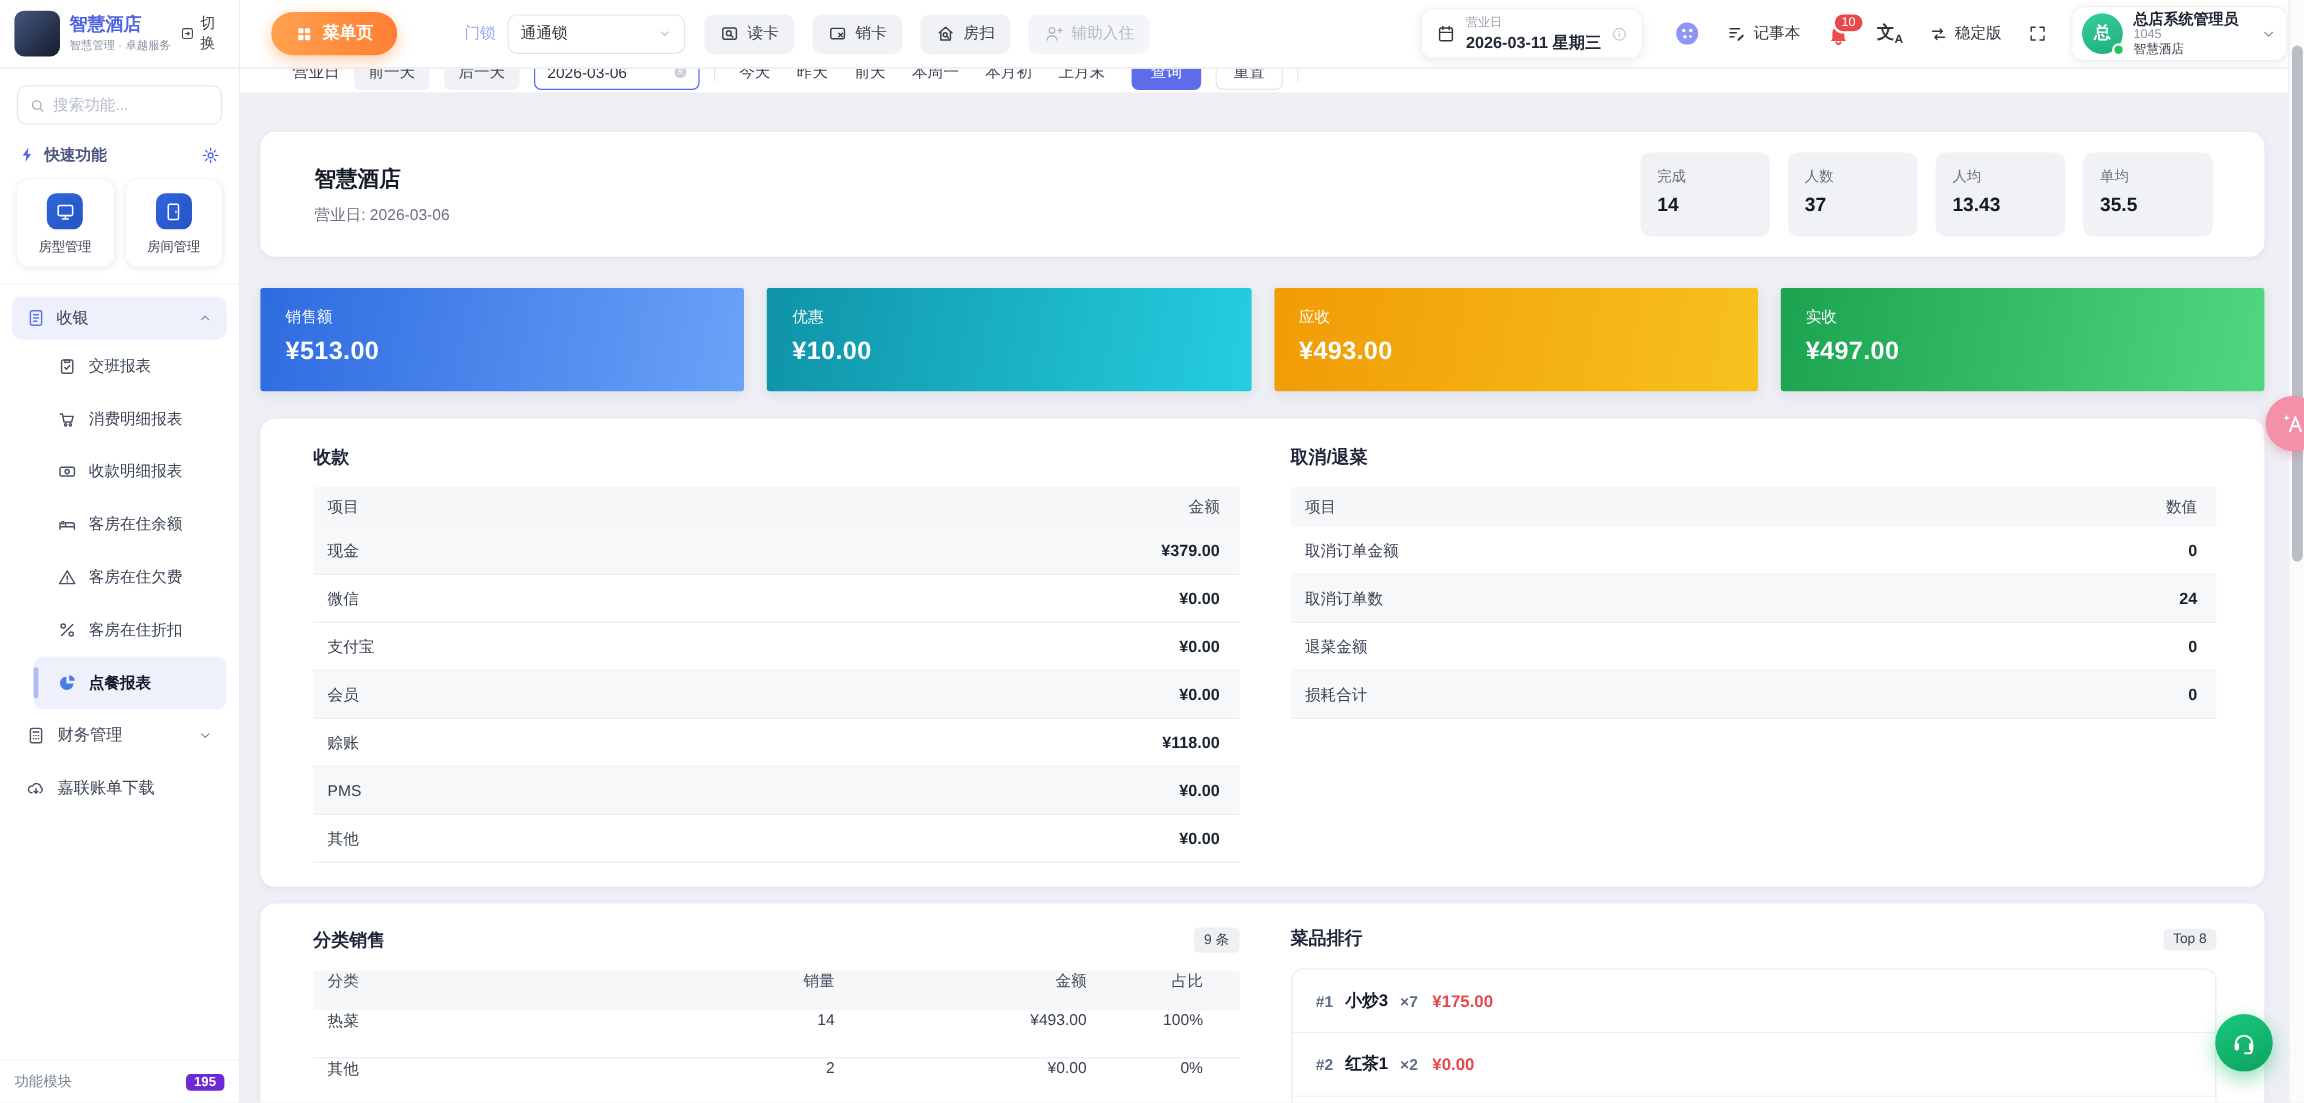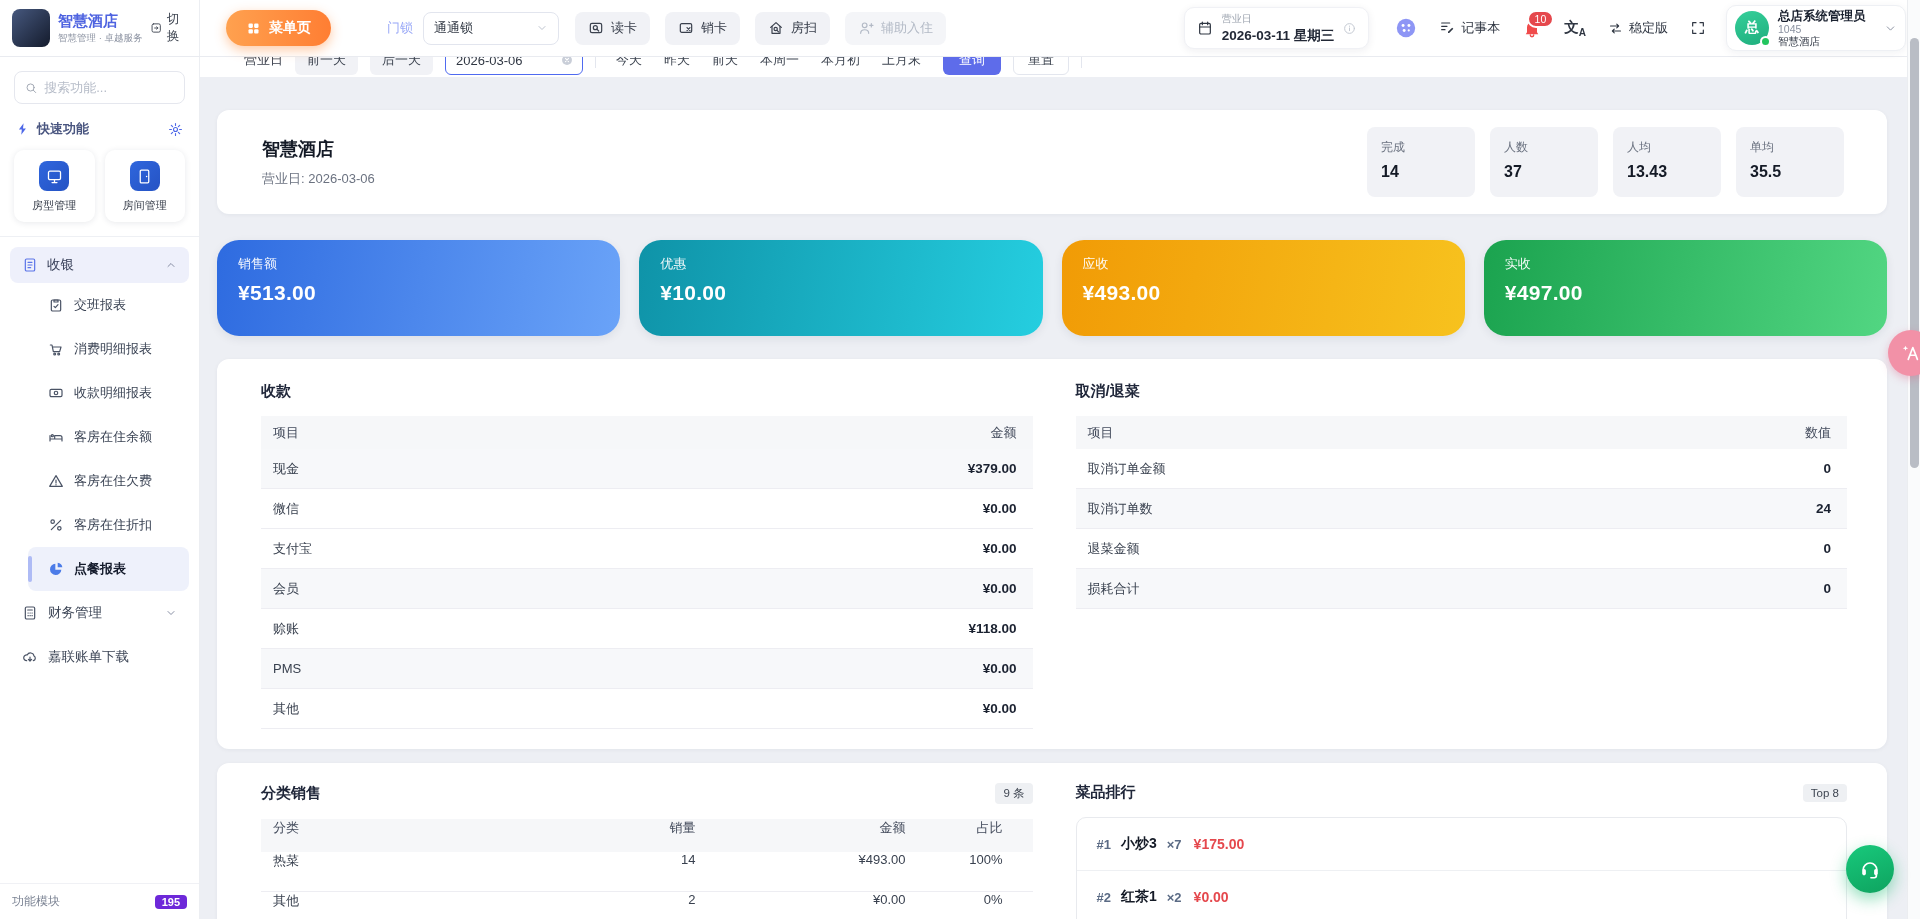--- a/index.html
+++ b/index.html
@@ -12,31 +12,31 @@
   .topbar { position:absolute; top:0; left:0; right:0; height:57px; background:#fff; border-bottom:1px solid #e9ebf0; display:flex; z-index:6; }
   .brand { width:200px; flex:0 0 200px; display:flex; align-items:center; gap:8px; padding:0 10px 0 12px; border-right:1px solid #eceef2; }
   .brand-logo { width:38px; height:38px; border-radius:8px; background:linear-gradient(135deg,#3c4c6e 0%,#182138 55%,#2c3document 100%); background:linear-gradient(135deg,#46587e,#141b2c); flex:0 0 38px; }
   .brand-title { font-size:15px; font-weight:bold; color:#4e63e0; line-height:17px; }
   .brand-sub { font-size:9.5px; color:#8a91a0; margin-top:3px; white-space:nowrap; }
   .brand-switch { margin-left:auto; display:flex; align-items:center; gap:4px; font-size:12.5px; color:#3f4652; cursor:pointer; }
 
   .topbar-main { flex:1; display:flex; align-items:center; padding:0 14px 0 26px; }
   .menu-btn { height:36px; border:none; border-radius:18px; padding:0 20px; background:linear-gradient(90deg,#ffa14f,#ff7e33); color:#fff; font-weight:bold; font-size:14px; display:flex; align-items:center; gap:8px; box-shadow:0 4px 12px rgba(255,140,60,.45); cursor:pointer; }
   .lock-label { color:#9aa9f7; margin-left:56px; }
-  .select { width:136px; height:33px; margin-left:10px; background:#fff; border:1px solid #e2e5ee; border-radius:8px; display:flex; align-items:center; justify-content:space-between; padding:0 10px; color:#2f3642; cursor:pointer; }
+  .select { width:148px; height:33px; margin-left:10px; background:#fff; border:1px solid #e2e5ee; border-radius:8px; display:flex; align-items:center; justify-content:space-between; padding:0 10px; color:#2f3642; cursor:pointer; }
   .select .chev { color:#b6bcc8; }
   .tb-actions { display:flex; gap:15px; margin-left:16px; }
   .tb-btn { height:33px; background:#f1f2f6; border:none; border-radius:8px; padding:0 13px; display:flex; align-items:center; gap:7px; font-size:13px; color:#3a404d; cursor:pointer; }
   .tb-btn.disabled { color:#b3bac6; background:#f4f5f8; }
   .bizday { margin-left:auto; height:42px; background:#fff; border:1px solid #f0f1f5; box-shadow:0 2px 8px rgba(25,35,60,.07); border-radius:10px; display:flex; align-items:center; gap:9px; padding:0 12px; cursor:pointer; }
   .bizday-label { font-size:10px; color:#9aa1ad; }
   .bizday-date { font-size:13.5px; font-weight:bold; color:#222836; margin-top:1px; }
   .top-icons { display:flex; align-items:center; gap:22px; margin-left:26px; }
   .palette { color:#8e96f5; cursor:pointer; }
-  .notepad { display:flex; gap:6px; color:#2f3642; cursor:pointer; }
+  .notepad { display:flex; align-items:center; gap:6px; color:#2f3642; cursor:pointer; }
   .bell-wrap { position:relative; cursor:pointer; color:#f04b4b; }
   .bell-badge { position:absolute; top:-8px; right:-12px; background:#e5484d; color:#fff; font-size:10.5px; font-weight:normal; padding:1px 6px; border-radius:9px; border:2px solid #fff; }
   .lang { font-size:14.5px; font-weight:bold; color:#2f3642; cursor:pointer; }
   .lang sub { font-size:10px; }
   .version { display:flex; align-items:center; gap:6px; color:#2f3642; cursor:pointer; }
   .expand { color:#2f3642; cursor:pointer; }
   .user-chip { margin-left:20px; height:46px; width:180px; background:#fff; border:1px solid #eef0f4; box-shadow:0 2px 8px rgba(25,35,60,.06); border-radius:10px; display:flex; align-items:center; gap:9px; padding:0 8px; cursor:pointer; }
   .avatar { position:relative; width:34px; height:34px; flex:0 0 34px; border-radius:50%; background:linear-gradient(160deg,#35cf9a,#1fae7d); color:#fff; font-size:14px; font-weight:bold; display:grid; place-items:center; }
   .avatar-dot { position:absolute; right:-2px; bottom:-2px; width:11px; height:11px; border-radius:50%; background:#22c55e; border:2px solid #fff; }
   .user-name { font-size:12.5px; font-weight:bold; color:#1b2230; line-height:14px; white-space:nowrap; }
@@ -87,21 +87,21 @@
   .content { padding:33px 33px 0 17px; }
   .header-card { height:104px; background:#fff; border-radius:12px; box-shadow:0 1px 4px rgba(25,35,60,.05); display:flex; align-items:center; padding:0 43px 0 45px; }
   .hotel-name { font-size:18px; font-weight:bold; color:#141a26; }
   .hotel-sub { margin-top:9px; font-size:13px; color:#6b7280; }
   .stats { margin-left:auto; display:flex; gap:15px; }
   .stat { width:108px; height:70px; background:#f1f2f6; border-radius:8px; padding:12px 14px; }
   .stat-label { font-size:12px; color:#6b7280; }
   .stat-value { font-size:16px; font-weight:bold; color:#141a26; margin-top:7px; }
 
   .cards { display:flex; gap:19px; margin-top:26px; }
-  .gcard { flex:1; height:96px; border-radius:22px; padding:15px 21px; color:#fff; box-shadow:0 3px 10px rgba(25,35,60,.08); }
+  .gcard { flex:1; height:86px; border-radius:2px; padding:15px 21px; color:#fff; box-shadow:0 3px 10px rgba(25,35,60,.08); }
   .gcard-label { font-size:13px; opacity:.95; }
   .gcard-value { font-size:21px; font-weight:bold; margin-top:8px; letter-spacing:.3px; }
 
   .tables-card { background:#fff; border-radius:12px; margin-top:23px; padding:16px 40px 20px 44px; display:flex; gap:43px; min-height:372px; box-shadow:0 1px 4px rgba(25,35,60,.05); }
   .tcol { flex:1; min-width:0; }
   .tcol-title { font-size:15px; font-weight:bold; color:#20273a; padding:7px 0 15px; }
   .thead { height:33px; background:#f6f7f9; display:flex; align-items:center; justify-content:space-between; padding:0 16px 0 12px; font-size:13px; color:#434b5c; }
   .trow { height:40px; display:flex; align-items:center; justify-content:space-between; padding:0 16px 0 12px; border-bottom:1px solid #ededf2; font-size:13px; color:#39414f; }
   .trow b { font-size:13.5px; color:#1a2130; }
   .tbody.pay .trow:nth-child(1), .tbody.pay .trow:nth-child(4), .tbody.pay .trow:nth-child(6) { background:#f7f8fa; }

